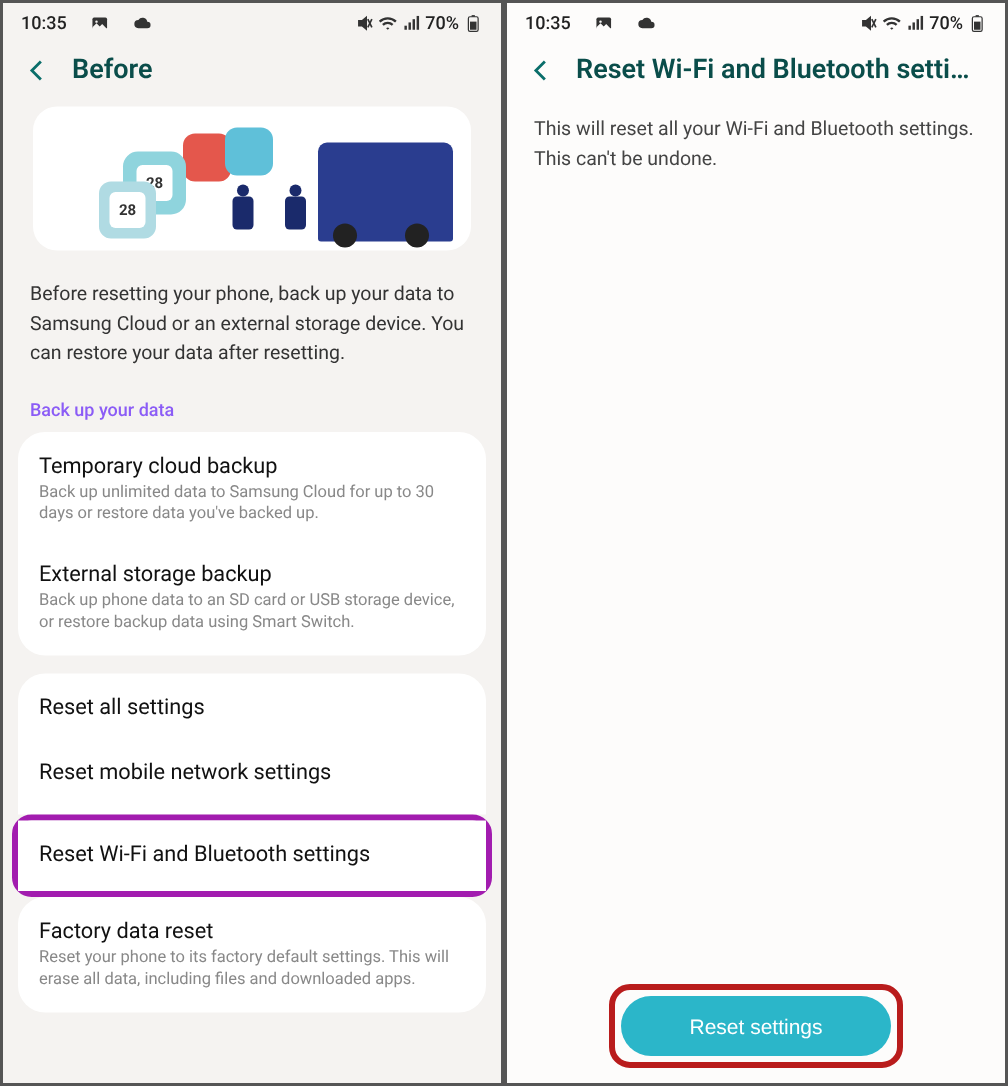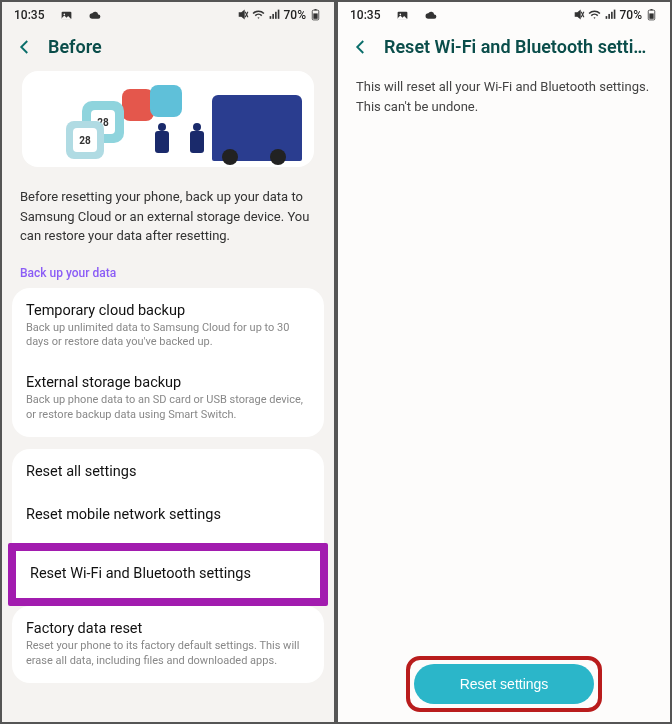--- a/index.html
+++ b/index.html
@@ -23,21 +23,21 @@
   .status-bar {
     display: flex;
     justify-content: space-between;
     align-items: center;
     padding: 6px 12px 4px;
     font-size: 12px;
     color: #222;
     font-weight: 500;
   }
   .status-left { display: flex; align-items: center; gap: 16px; }
-  .status-right { display: flex; align-items: flex-start; gap: 3px; }
+  .status-right { display: flex; align-items: flex-end; gap: 3px; }
   .status-icon { width: 13px; height: 13px; }
   .header {
     display: flex;
     align-items: center;
     padding: 10px 14px 14px;
     gap: 14px;
   }
   .back-icon { width: 18px; height: 18px; flex-shrink: 0; }
   .header-title {
     font-size: 18px;
@@ -85,22 +85,22 @@
     color: #111;
     font-weight: 400;
     margin-bottom: 2px;
   }
   .item-sub {
     font-size: 11px;
     color: #888;
     line-height: 1.35;
   }
   .highlight-red {
-    border: 8px solid #a21caf;
-    border-radius: 2px;
+    border: 4px solid #a21caf;
+    border-radius: 13px;
   }
   .wifi-item-wrap {
     margin: 0 6px 0;
   }
   .body-text {
     padding: 6px 18px;
     font-size: 13px;
     color: #444;
     line-height: 1.5;
   }

